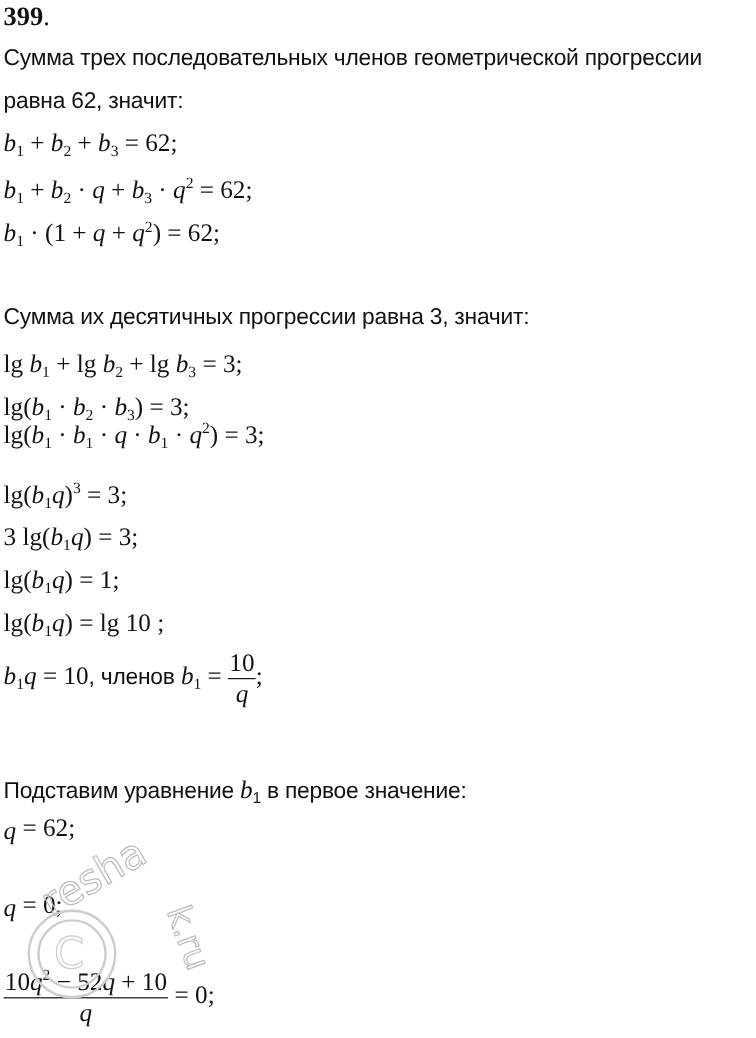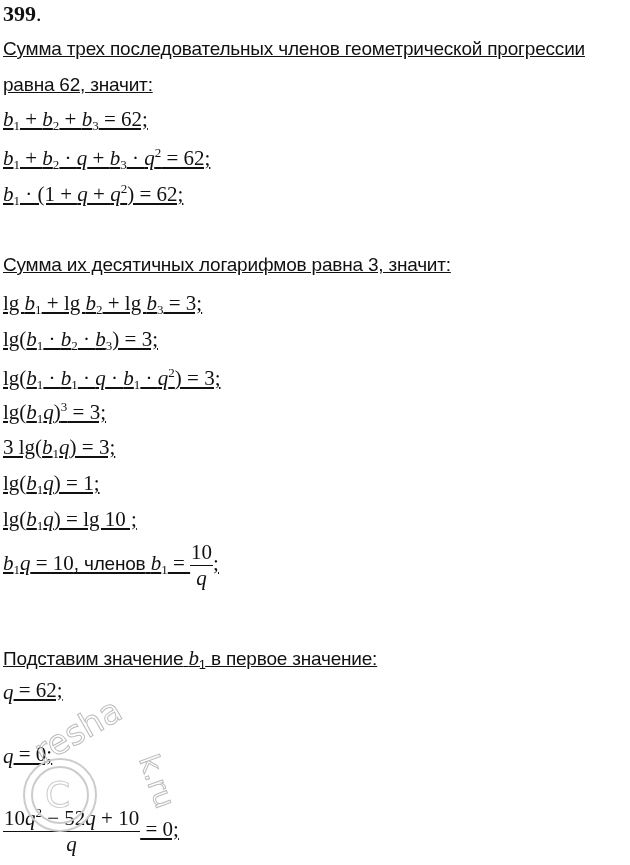--- a/index.html
+++ b/index.html
@@ -5,21 +5,21 @@
   html, body { margin: 0; padding: 0; background: #ffffff; }
   body {
     width: 630px; height: 865px; position: relative; overflow: hidden;
     font-family: "DejaVu Serif", "Liberation Serif", serif;
     color: #111;
   }
   .header { position: absolute; top: 0; left: 0; width: 630px; height: 30px; }
   .prob-num { position: absolute; left: 3px; top: 1px; font-size: 22px; font-weight: bold; font-family: "Liberation Serif", serif; }
   .prob-dot { font-weight: normal; }
   .brand { position: absolute; right: 6px; top: 1px; font-size: 22px; font-family: "Liberation Serif", serif; }
-  .line { position: absolute; left: 3px; font-size: 19px; white-space: nowrap; font-family: "Liberation Serif", serif; text-decoration: underline; }
+  .line { position: absolute; left: 3px; font-size: 19px; white-space: nowrap; font-family: "Liberation Serif", serif; }
   .text { font-family: "Liberation Sans", sans-serif; font-size: 19px; letter-spacing: -0.2px; }
   .eq { font-family: "Liberation Serif", serif; font-size: 21px; }
   .eq i { font-style: italic; }
   sub, sup { font-size: 13px; }
   sub { vertical-align: -4px; }
   sup { vertical-align: 8px; }
   .frac { display: inline-block; vertical-align: middle; text-align: center; }
   .frac .num { display: block; border-bottom: 1.5px solid #111; padding: 0 1px; }
   .frac .den { display: block; }
   .wm { position: absolute; left: 15px; top: 700px; width: 170px; height: 150px; pointer-events: none; }
@@ -31,32 +31,32 @@
   <span class="prob-num"><span>399</span><span class="prob-dot">.</span></span>
 </div>
 
 <div class="line text" style="top:38px">Сумма трех последовательных членов геометрической прогрессии</div>
 <div class="line text" style="top:74px">равна 62, значит:</div>
 
 <div class="line eq" style="top:107px"><i>b</i><sub>1</sub> + <i>b</i><sub>2</sub> + <i>b</i><sub>3</sub> = 62;</div>
 <div class="line eq" style="top:145px"><i>b</i><sub>1</sub> + <i>b</i><sub>2</sub> · <i>q</i> + <i>b</i><sub>3</sub> · <i>q</i><sup>2</sup> = 62;</div>
 <div class="line eq" style="top:181px"><i>b</i><sub>1</sub> · (1 + <i>q</i> + <i>q</i><sup>2</sup>) = 62;</div>
 
-<div class="line text" style="top:254px">Сумма их десятичных логарифмов равна 3, значит:</div>
+<div class="line text" style="top:254px">Сумма их десятичных прогрессии равна 3, значит:</div>
 
 <div class="line eq" style="top:291px">lg <i>b</i><sub>1</sub> + lg <i>b</i><sub>2</sub> + lg <i>b</i><sub>3</sub> = 3;</div>
 <div class="line eq" style="top:327px">lg(<i>b</i><sub>1</sub> · <i>b</i><sub>2</sub> · <i>b</i><sub>3</sub>) = 3;</div>
-<div class="line eq" style="top:365px">lg(<i>b</i><sub>1</sub> · <i>b</i><sub>1</sub> · <i>q</i> · <i>b</i><sub>1</sub> · <i>q</i><sup>2</sup>) = 3;</div>
+<div class="line eq" style="top:349px">lg(<i>b</i><sub>1</sub> · <i>b</i><sub>1</sub> · <i>q</i> · <i>b</i><sub>1</sub> · <i>q</i><sup>2</sup>) = 3;</div>
 <div class="line eq" style="top:399px">lg(<i>b</i><sub>1</sub><i>q</i>)<sup>3</sup> = 3;</div>
 <div class="line eq" style="top:435px">3 lg(<i>b</i><sub>1</sub><i>q</i>) = 3;</div>
 <div class="line eq" style="top:471px">lg(<i>b</i><sub>1</sub><i>q</i>) = 1;</div>
 <div class="line eq" style="top:507px">lg(<i>b</i><sub>1</sub><i>q</i>) = lg 10 ;</div>
 <div class="line eq" style="top:540px"><i>b</i><sub>1</sub><i>q</i> = 10<span class="text">, членов</span> <i>b</i><sub>1</sub> = <span class="frac"><span class="num">10</span><span class="den"><i>q</i></span></span>;</div>
 
-<div class="line text" style="top:646px"><span>Подставим значение</span> <i class="eq">b</i><sub>1</sub> <span>в первое значение:</span></div>
+<div class="line text" style="top:646px"><span>Подставим уравнение</span> <i class="eq">b</i><sub>1</sub> <span>в первое значение:</span></div>
 
 <div class="line eq" style="top:678px"><span class="frac"><span class="den"><i>q</i></span></span> = 62;</div>
 <div class="line eq" style="top:742px"><span class="frac"><span class="den"><i>q</i></span></span> = 0;</div>
 <div class="line eq" style="top:805px"><span class="frac"><span class="num">10<i>q</i><sup>2</sup> − 52<i>q</i> + 10</span><span class="den"><i>q</i></span></span> = 0;</div>
 
 <svg class="wm" viewBox="0 0 170 150">
   <circle cx="45" cy="95" r="36" fill="none" stroke="#ccc" stroke-width="2"></circle>
   <circle cx="45" cy="95" r="28" fill="none" stroke="#ccc" stroke-width="2"></circle>
   <text x="30" y="107" font-size="36" fill="none" stroke="#ccc" font-family="DejaVu Sans, sans-serif">C</text>
   <text x="20" y="45" font-size="34" fill="none" stroke="#bbb" font-family="DejaVu Sans, sans-serif" transform="rotate(-30 60 40) rotate(0)">resha</text>

